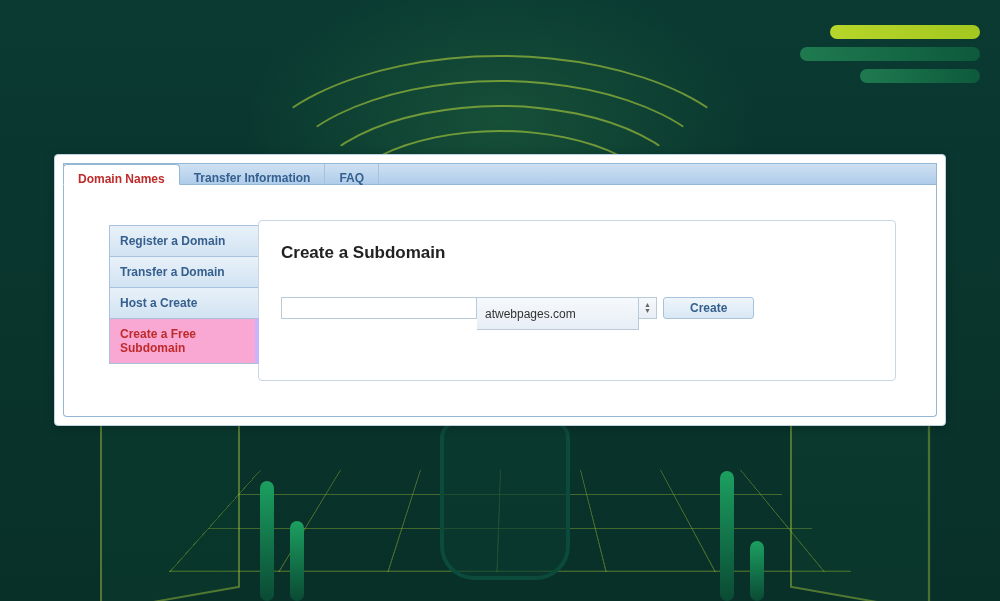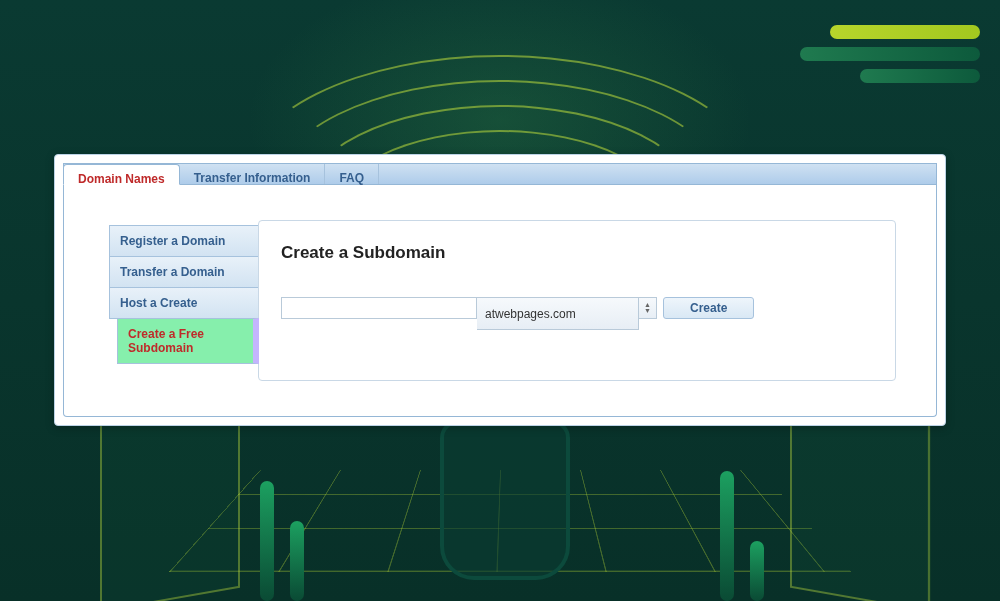--- a/index.html
+++ b/index.html
@@ -119,26 +119,25 @@
     background:linear-gradient(#e8f1f9,#d2e3f2);
     border:1px solid #a6c2dd;
     padding:8px 10px;
     font-size:12px;
     font-weight:bold;
     color:#355f8e;
     cursor:pointer;
     margin-bottom:-1px;
   }
   .sideitem.active {
-    background:#86efac;
+    background:#f9a8d4;
     color:#bf2a2a;
-    border-right:6px solid #c4b5fd;
+    border-right:4px solid #c4b5fd;
     position:relative;
     z-index:2;
-    margin-left:8px;
   }
   .formcard {
     flex:1;
     border:1px solid #c9d8e6;
     border-radius:4px;
     padding:22px 22px 50px;
     margin-left:-1px;
     background:#fff;
     position:relative;
     z-index:1;

